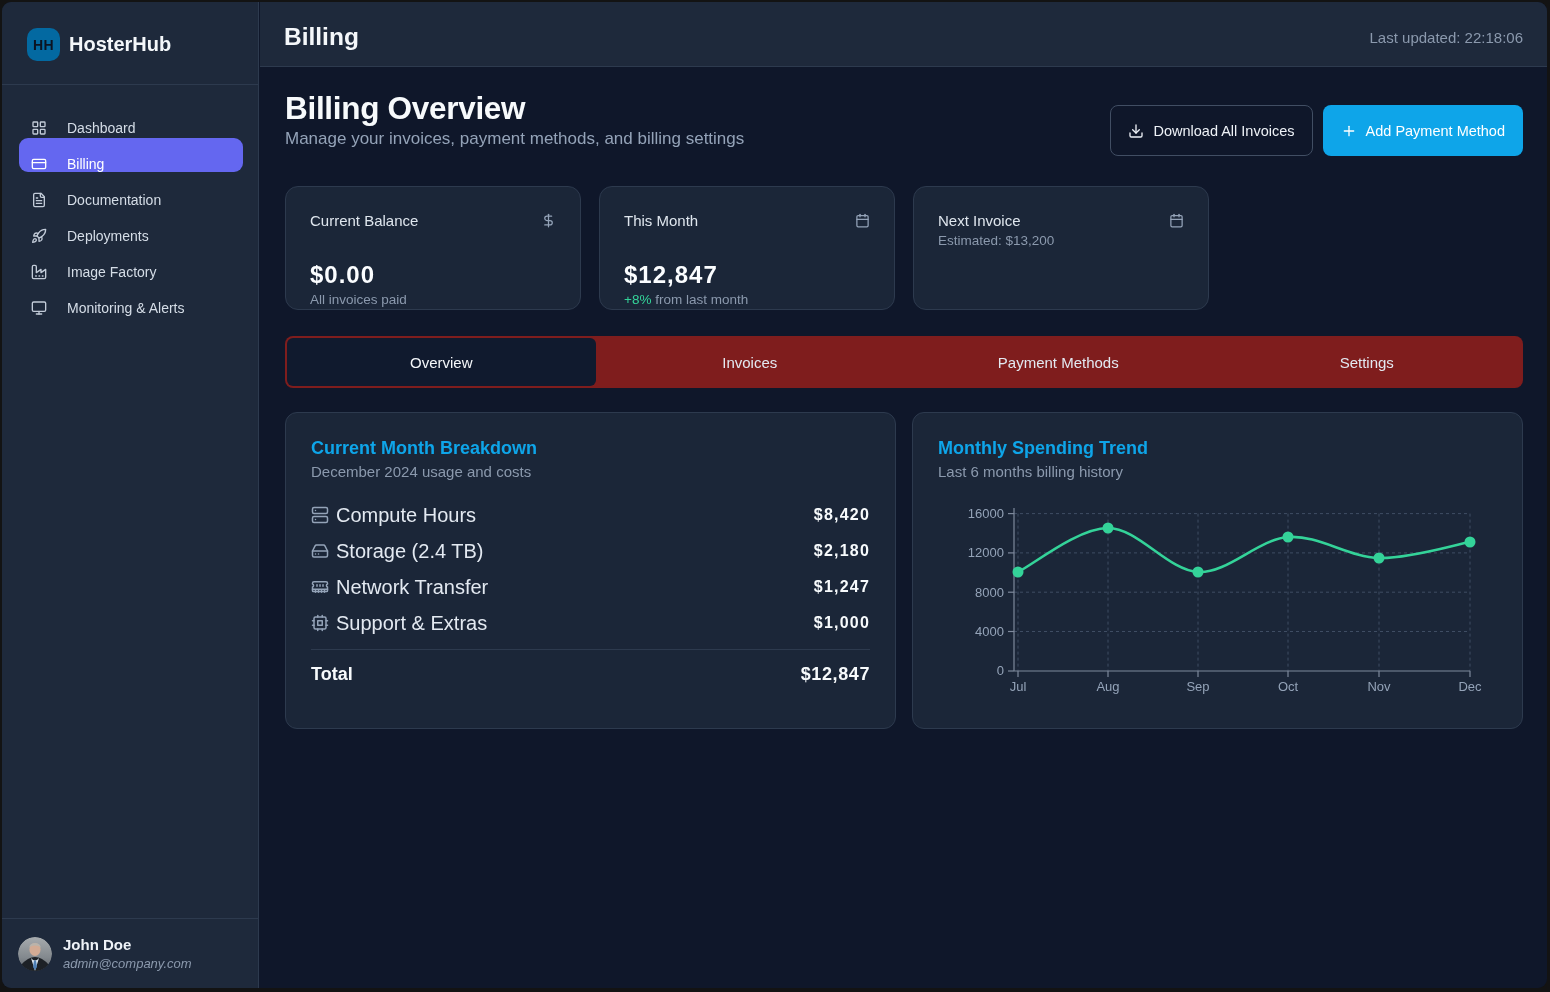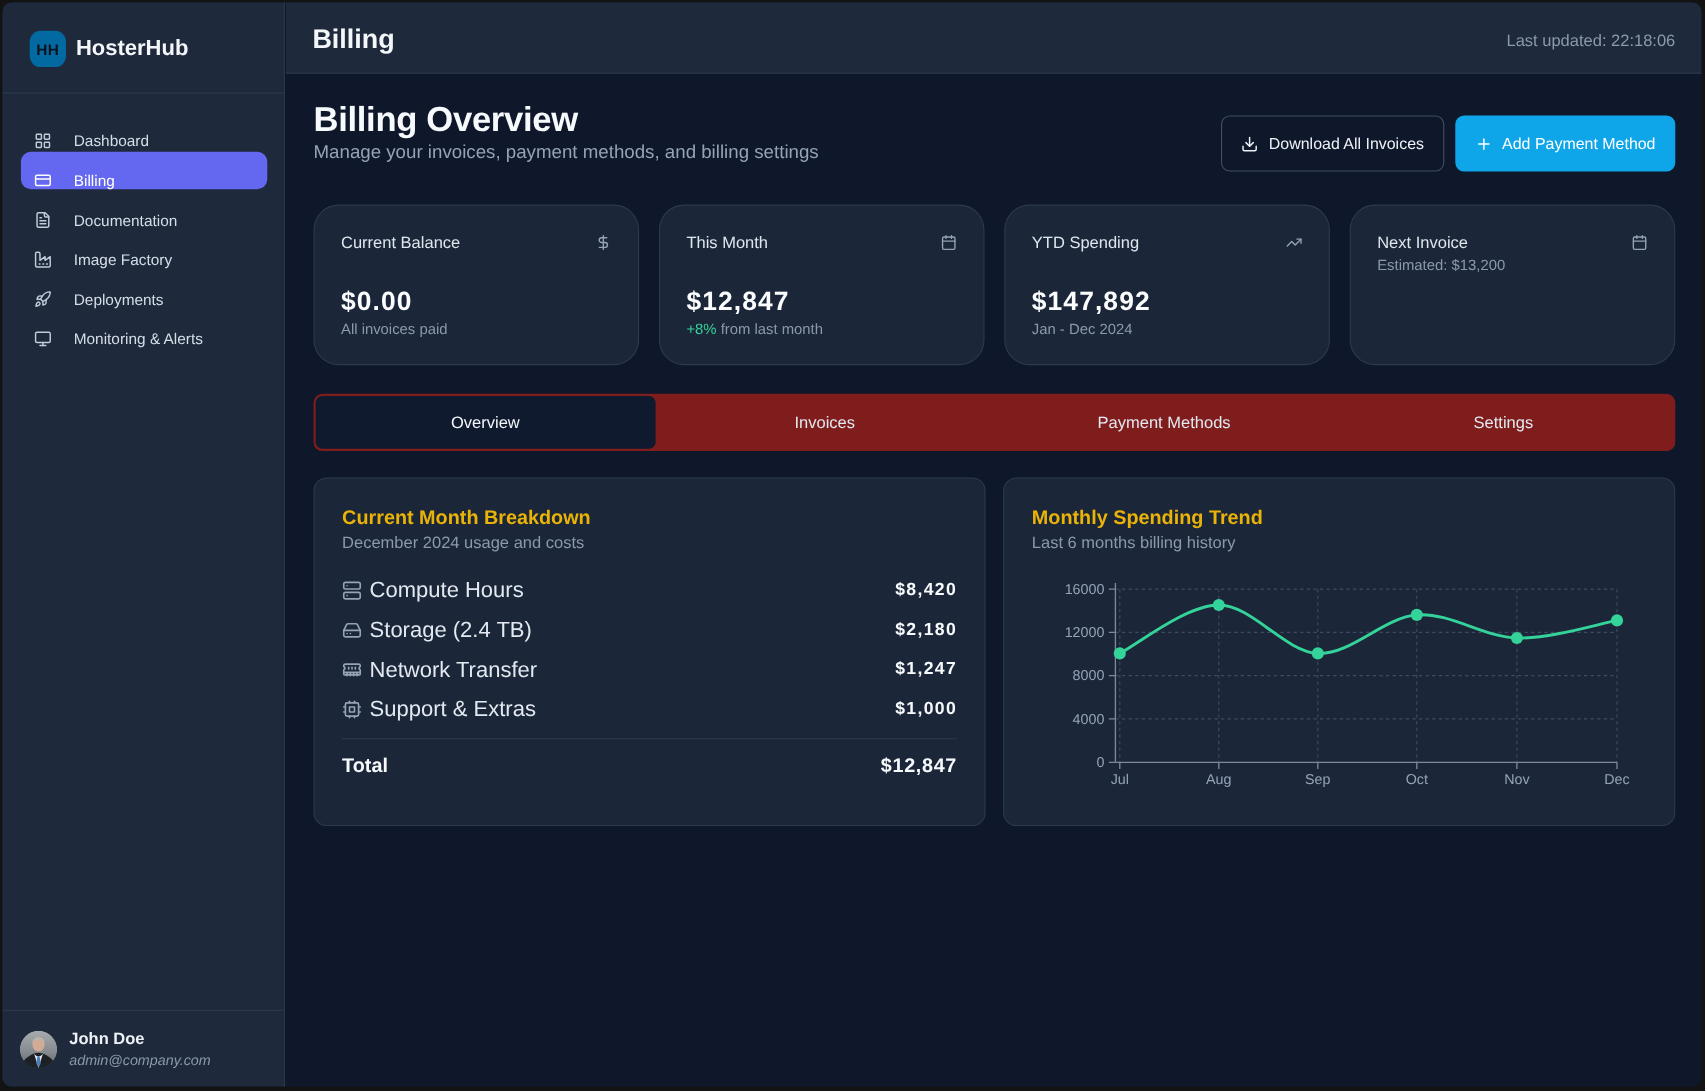--- a/index.html
+++ b/index.html
@@ -25,33 +25,33 @@
 .content { position:absolute; left:0; top:66px; right:0; bottom:0; padding:22px 24px 0 25px; }
 .head-row { display:flex; align-items:flex-start; }
 h1 { color:#f7fafc; font-size:31.5px; font-weight:bold; letter-spacing:-0.3px; }
 .subtitle { color:#94a3b8; font-size:17px; margin-top:2px; }
 .btns { margin-left:auto; display:flex; gap:10px; margin-top:15px; }
 .btn { height:51px; border-radius:8px; display:flex; align-items:center; padding:0 17px; font-size:14.5px; }
 .btn svg { width:16px; height:16px; margin-right:9px; }
 .btn.ghost { border:1px solid #414e63; color:#eef2f7; background:transparent; }
 .btn.primary { background:#0ea5e9; color:#ffffff; font-weight:500; padding:0 18px; }
 .stats { display:grid; grid-template-columns:repeat(4,1fr); gap:18px; margin-top:30px; }
-.stat-card { background:#1b2638; border:1px solid #2d3a4e; border-radius:23px; height:146px; padding:25px 24px; position:relative; }
+.stat-card { background:#1b2638; border:1px solid #2d3a4e; border-radius:13px; height:124px; padding:25px 24px; position:relative; }
 .stat-card .label { color:#dfe6ee; font-size:15px; }
 .stat-card .icon { position:absolute; right:24px; top:26px; color:#94a3b8; }
 .stat-card .icon svg { width:15px; height:15px; }
 .stat-card .value { color:#fbfdff; font-size:24px; font-weight:bold; margin-top:32px; line-height:27px; letter-spacing:1px; }
 .stat-card .sub { color:#8b99ad; font-size:13.5px; margin-top:4px; }
 .green { color:#34d399; }
 .tabs { margin-top:26px; height:52px; background:#7f1d1d; border-radius:8px; display:grid; grid-template-columns:repeat(4,1fr); padding:2px; }
 .tab { display:flex; align-items:center; justify-content:center; color:#e3e9f1; font-size:15px; border-radius:6px; }
 .tab.active { background:#101a2e; color:#f4f7fa; }
 .panels { display:grid; grid-template-columns:1fr 1fr; gap:16px; margin-top:24px; }
 .panel { background:#1b2638; border:1px solid #2d3a4e; border-radius:12px; height:317px; padding:25px 25px; position:relative; }
-.panel h3 { color:#eab308; font-size:18px; font-weight:bold; }
+.panel h3 { color:#0ea5e9; font-size:18px; font-weight:bold; }
 .panel .psub { color:#8b99ad; font-size:15px; margin-top:4px; }
 .rows { margin-top:17px; }
 .row { height:36px; display:flex; align-items:center; }
 .row svg { width:18px; height:18px; color:#94a3b8; margin-right:7px; }
 .row .rlabel { color:#e3e9f1; font-size:20px; }
 .row .rval { margin-left:auto; color:#f7fafc; font-size:16px; font-weight:bold; letter-spacing:1.2px; }
 .divider { border-top:1px solid #2d3a4e; margin-top:8px; }
 .total-row { display:flex; margin-top:14px; }
 .total-row .tlabel { color:#f7fafc; font-size:18px; font-weight:bold; }
 .total-row .tval { margin-left:auto; color:#f7fafc; font-size:18px; font-weight:bold; letter-spacing:0.6px; }
@@ -77,31 +77,31 @@
             <line x1="2" x2="22" y1="10" y2="10"></line>
           </svg>Billing</div>
       <div class="nav-item"><svg viewBox="0 0 24 24" fill="none" stroke="currentColor" stroke-width="2" stroke-linecap="round" stroke-linejoin="round">
             <path d="M15 2H6a2 2 0 0 0-2 2v16a2 2 0 0 0 2 2h12a2 2 0 0 0 2-2V7Z"></path>
             <path d="M14 2v4a2 2 0 0 0 2 2h4"></path>
             <path d="M10 9H8"></path>
             <path d="M16 13H8"></path>
             <path d="M16 17H8"></path>
           </svg>Documentation</div>
       <div class="nav-item"><svg viewBox="0 0 24 24" fill="none" stroke="currentColor" stroke-width="2" stroke-linecap="round" stroke-linejoin="round">
+            <path d="M4.5 16.5c-1.5 1.26-2 5-2 5s3.74-.5 5-2c.71-.84.7-2.13-.09-2.91a2.18 2.18 0 0 0-2.91-.09z"></path>
+            <path d="m12 15-3-3a22 22 0 0 1 2-3.95A12.88 12.88 0 0 1 22 2c0 2.72-.78 7.5-6 11a22.35 22.35 0 0 1-4 2z"></path>
+            <path d="M9 12H4s.55-3.03 2-4c1.62-1.08 5 0 5 0"></path>
+            <path d="M12 15v5s3.03-.55 4-2c1.08-1.62 0-5 0-5"></path>
+          </svg>Deployments</div>
+      <div class="nav-item"><svg viewBox="0 0 24 24" fill="none" stroke="currentColor" stroke-width="2" stroke-linecap="round" stroke-linejoin="round">
             <path d="M2 20a2 2 0 0 0 2 2h16a2 2 0 0 0 2-2V8l-7 5V8l-7 5V4a2 2 0 0 0-2-2H4a2 2 0 0 0-2 2Z"></path>
             <path d="M17 18h1"></path>
             <path d="M12 18h1"></path>
             <path d="M7 18h1"></path>
           </svg>Image Factory</div>
-      <div class="nav-item"><svg viewBox="0 0 24 24" fill="none" stroke="currentColor" stroke-width="2" stroke-linecap="round" stroke-linejoin="round">
-            <path d="M4.5 16.5c-1.5 1.26-2 5-2 5s3.74-.5 5-2c.71-.84.7-2.13-.09-2.91a2.18 2.18 0 0 0-2.91-.09z"></path>
-            <path d="m12 15-3-3a22 22 0 0 1 2-3.95A12.88 12.88 0 0 1 22 2c0 2.72-.78 7.5-6 11a22.35 22.35 0 0 1-4 2z"></path>
-            <path d="M9 12H4s.55-3.03 2-4c1.62-1.08 5 0 5 0"></path>
-            <path d="M12 15v5s3.03-.55 4-2c1.08-1.62 0-5 0-5"></path>
-          </svg>Deployments</div>
       <div class="nav-item"><svg viewBox="0 0 24 24" fill="none" stroke="currentColor" stroke-width="2" stroke-linecap="round" stroke-linejoin="round">
             <rect width="20" height="14" x="2" y="3" rx="2"></rect>
             <line x1="8" x2="16" y1="21" y2="21"></line>
             <line x1="12" x2="12" y1="17" y2="21"></line>
           </svg>Monitoring &amp; Alerts</div>
     </div>
     <div class="sb-foot">
       <div class="avatar"><svg viewBox="0 0 34 34" width="34" height="34">
             <defs>
               <linearGradient id="avbg" x1="0" y1="0" x2="0" y2="1">
@@ -159,29 +159,20 @@
         <div class="stat-card">
           <div class="label">This Month</div>
           <div class="icon"><svg viewBox="0 0 24 24" fill="none" stroke="currentColor" stroke-width="2" stroke-linecap="round" stroke-linejoin="round">
                 <rect width="18" height="18" x="3" y="4" rx="2"></rect>
                 <line x1="16" x2="16" y1="2" y2="6"></line>
                 <line x1="8" x2="8" y1="2" y2="6"></line>
                 <line x1="3" x2="21" y1="10" y2="10"></line>
               </svg></div>
           <div class="value">$12,847</div>
           <div class="sub"><span class="green">+8%</span> from last month</div>
-        </div>
-        <div class="stat-card">
-          <div class="label">YTD Spending</div>
-          <div class="icon"><svg viewBox="0 0 24 24" fill="none" stroke="currentColor" stroke-width="2" stroke-linecap="round" stroke-linejoin="round">
-                <polyline points="22 7 13.5 15.5 8.5 10.5 2 17"></polyline>
-                <polyline points="16 7 22 7 22 13"></polyline>
-              </svg></div>
-          <div class="value">$147,892</div>
-          <div class="sub">Jan - Dec 2024</div>
         </div>
         <div class="stat-card">
           <div class="label">Next Invoice</div>
           <div class="icon"><svg viewBox="0 0 24 24" fill="none" stroke="currentColor" stroke-width="2" stroke-linecap="round" stroke-linejoin="round">
                 <rect width="18" height="18" x="3" y="4" rx="2"></rect>
                 <line x1="16" x2="16" y1="2" y2="6"></line>
                 <line x1="8" x2="8" y1="2" y2="6"></line>
                 <line x1="3" x2="21" y1="10" y2="10"></line>
               </svg></div>
           <div class="sub">Estimated: $13,200</div>

